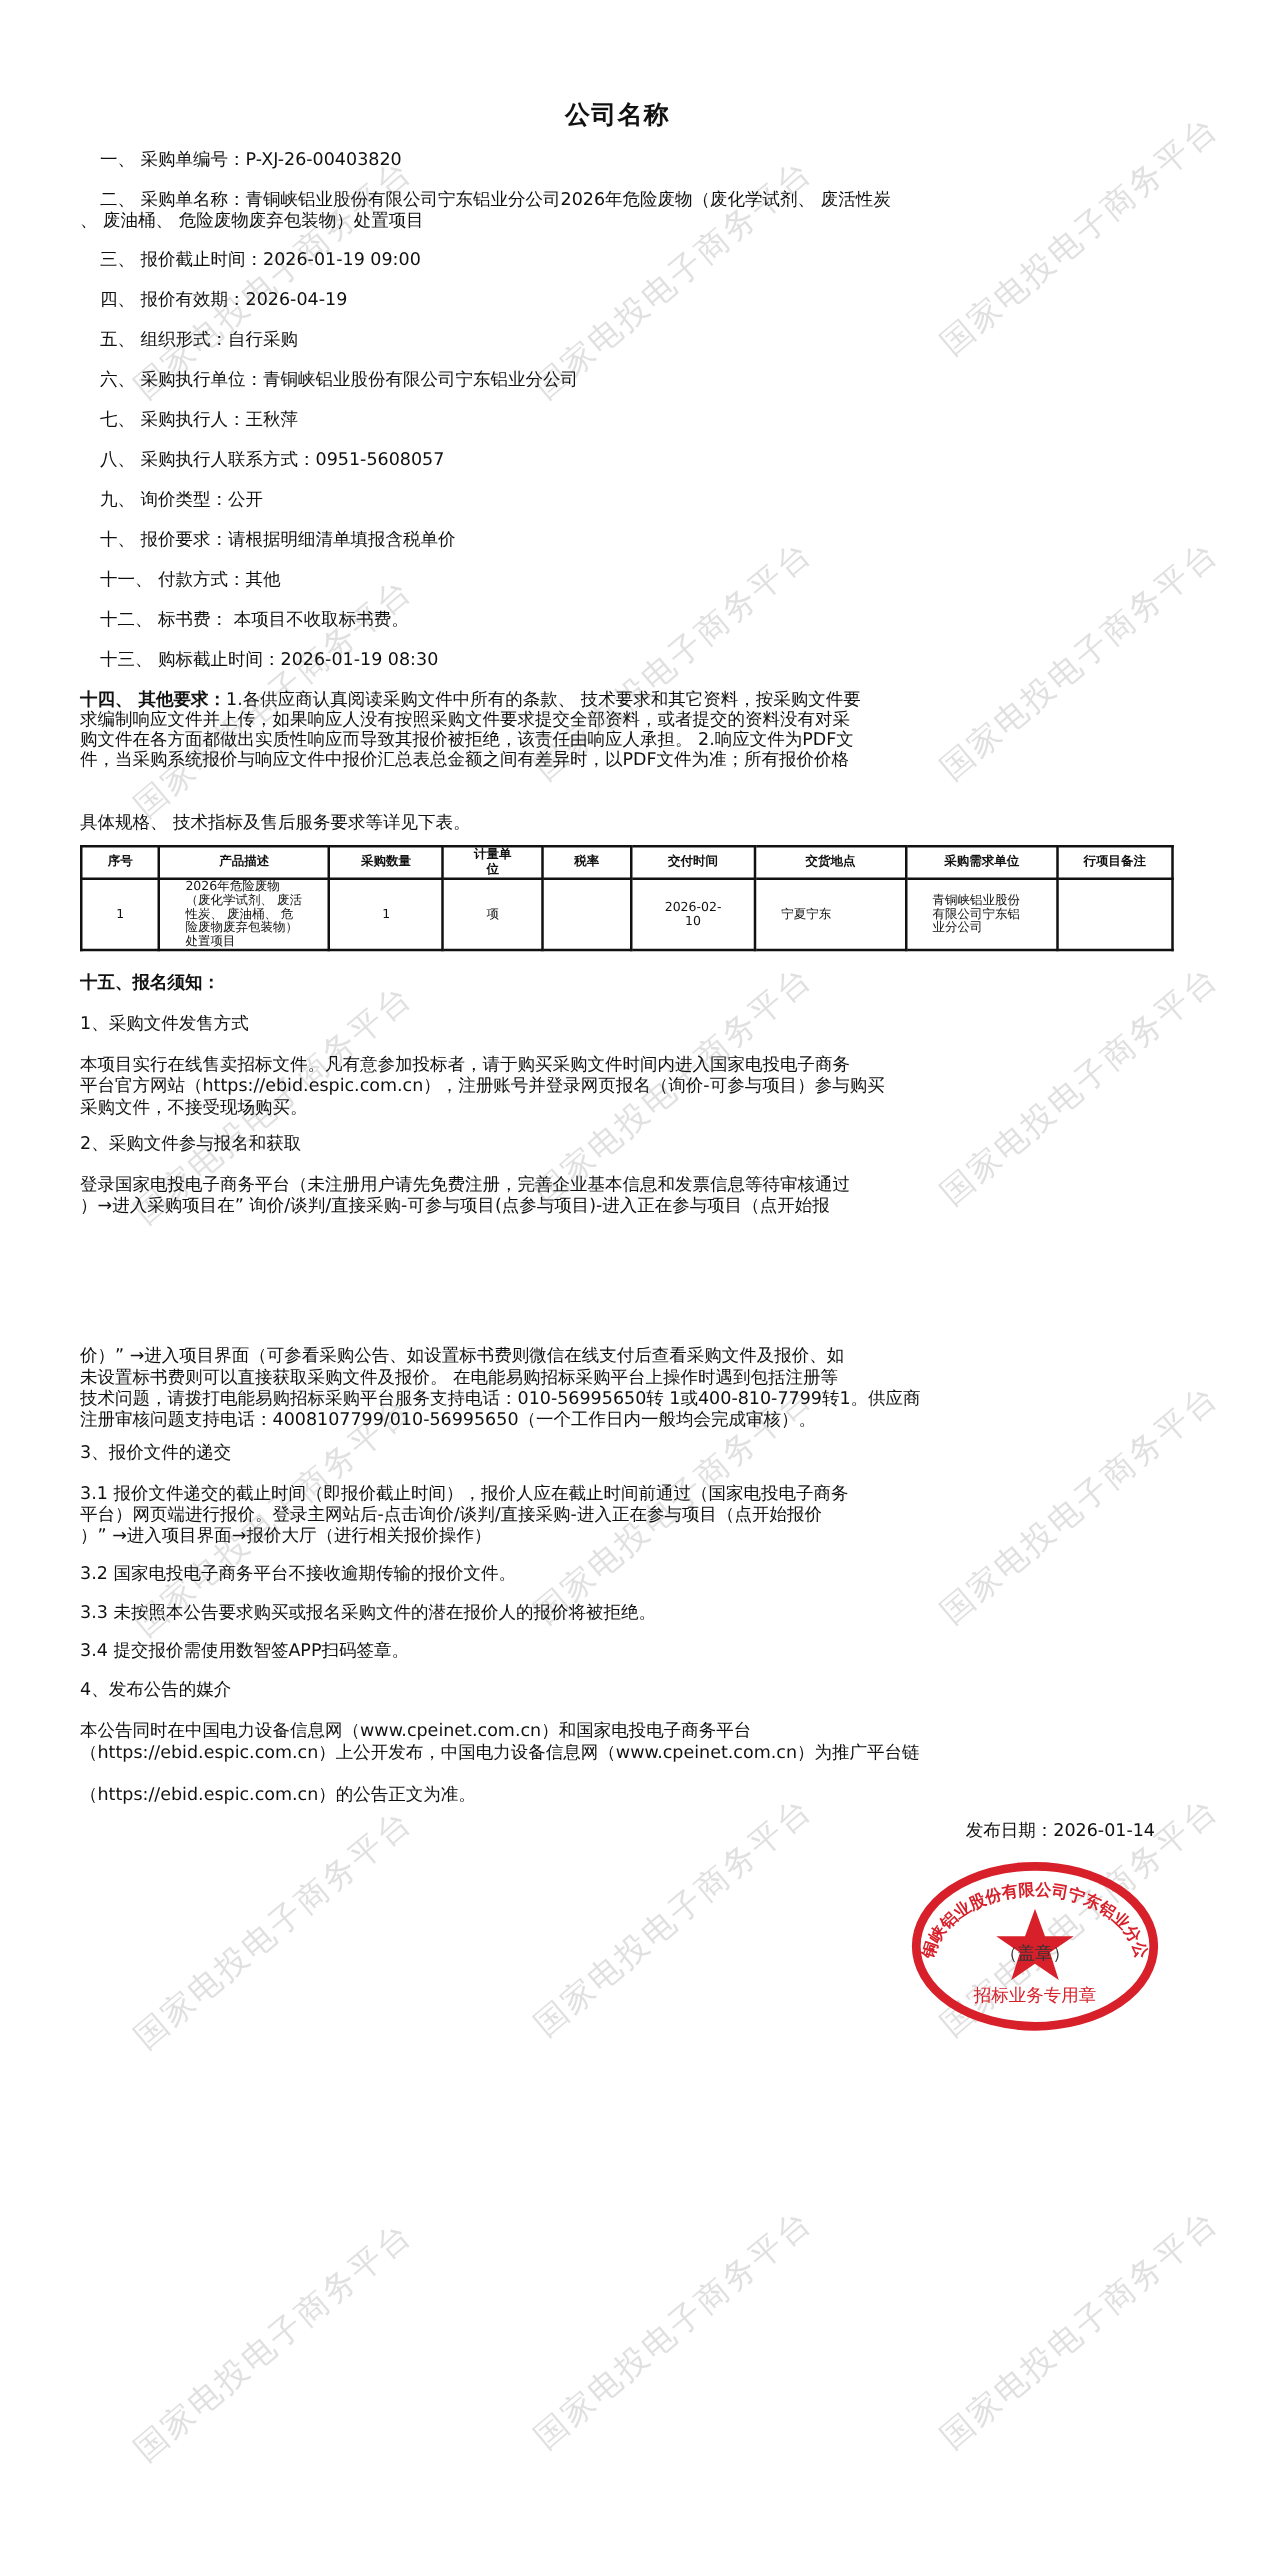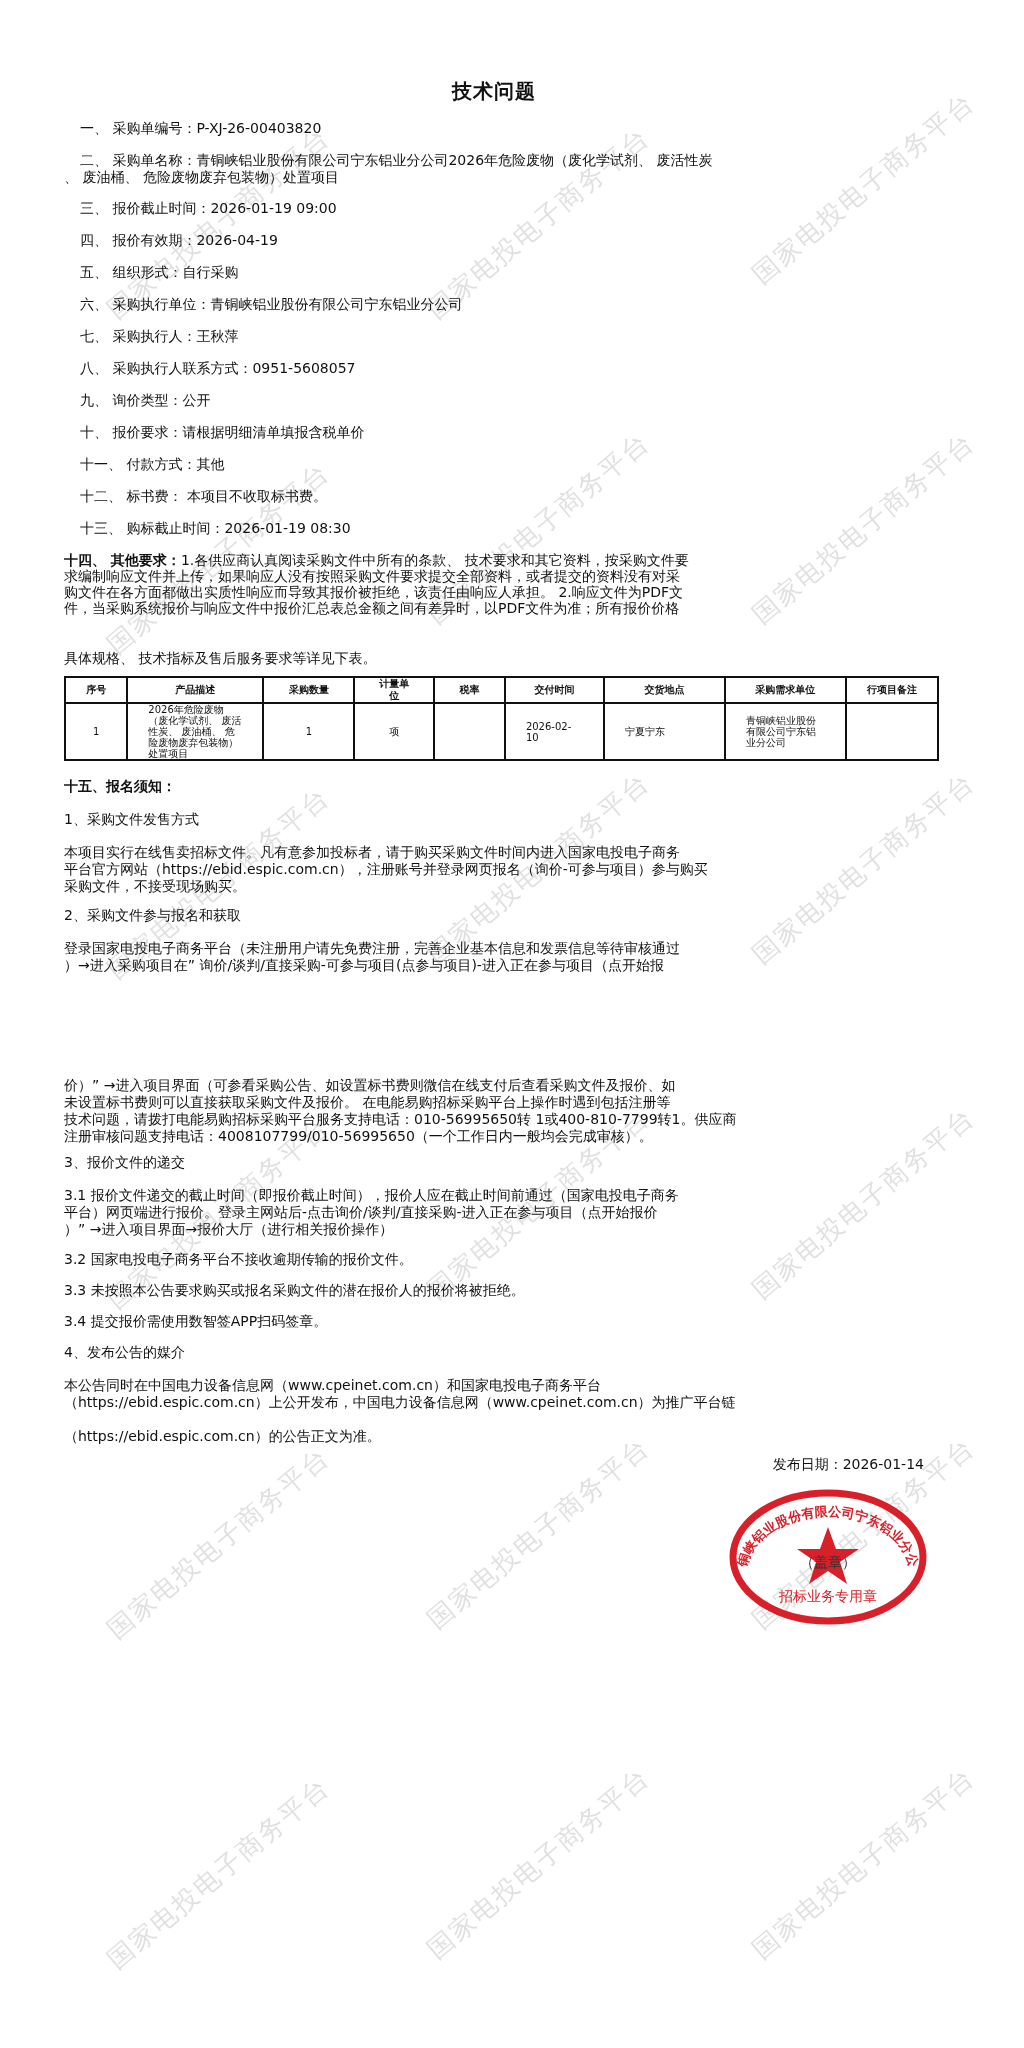--- a/index.html
+++ b/index.html
@@ -46,21 +46,21 @@
     <span class="wm" style="left:745px;top:1280px">国家电投电子商务平台</span>
     <span class="wm" style="left:100px;top:1620px">国家电投电子商务平台</span>
     <span class="wm" style="left:420px;top:1610px">国家电投电子商务平台</span>
     <span class="wm" style="left:745px;top:1610px">国家电投电子商务平台</span>
     <span class="wm" style="left:100px;top:1950px">国家电投电子商务平台</span>
     <span class="wm" style="left:420px;top:1940px">国家电投电子商务平台</span>
     <span class="wm" style="left:745px;top:1940px">国家电投电子商务平台</span>
   </div>
 
   <div class="content">
-    <div class="title">技术问题</div>
+    <div class="title">公司名称</div>
 
     <div class="field" style="top:120px">
       <span class="k">一、 采购单编号：</span><span>P-XJ-26-00403820</span>
     </div>
     <div class="field" style="top:152px">
       <span class="k">二、 采购单名称：</span><span>青铜峡铝业股份有限公司宁东铝业分公司2026年危险废物（废化学试剂、 废活性炭</span><br>
       <span>、 废油桶、 危险废物废弃包装物）处置项目</span>
     </div>
     <div class="field" style="top:200px">
       <span class="k">三、 报价截止时间：</span><span>2026-01-19 09:00</span>
@@ -119,21 +119,21 @@
           <th style="width:80px">行项目备注</th>
         </tr>
       </thead>
       <tbody>
         <tr>
           <td style="text-align:center">1</td>
           <td>2026年危险废物（废化学试剂、 废活性炭、 废油桶、 危险废物废弃包装物）处置项目</td>
           <td style="text-align:center">1</td>
           <td style="text-align:center">项</td>
           <td></td>
-          <td style="text-align:left">2026-02-10</td>
+          <td style="text-align:center">2026-02-10</td>
           <td>宁夏宁东</td>
           <td>青铜峡铝业股份有限公司宁东铝业分公司</td>
           <td></td>
         </tr>
       </tbody>
     </table>
 
     <div class="sec bold" style="top:778px">十五、报名须知：</div>
     <div class="sec" style="top:811px">1、采购文件发售方式</div>
     <div class="sec" style="top:844px">

